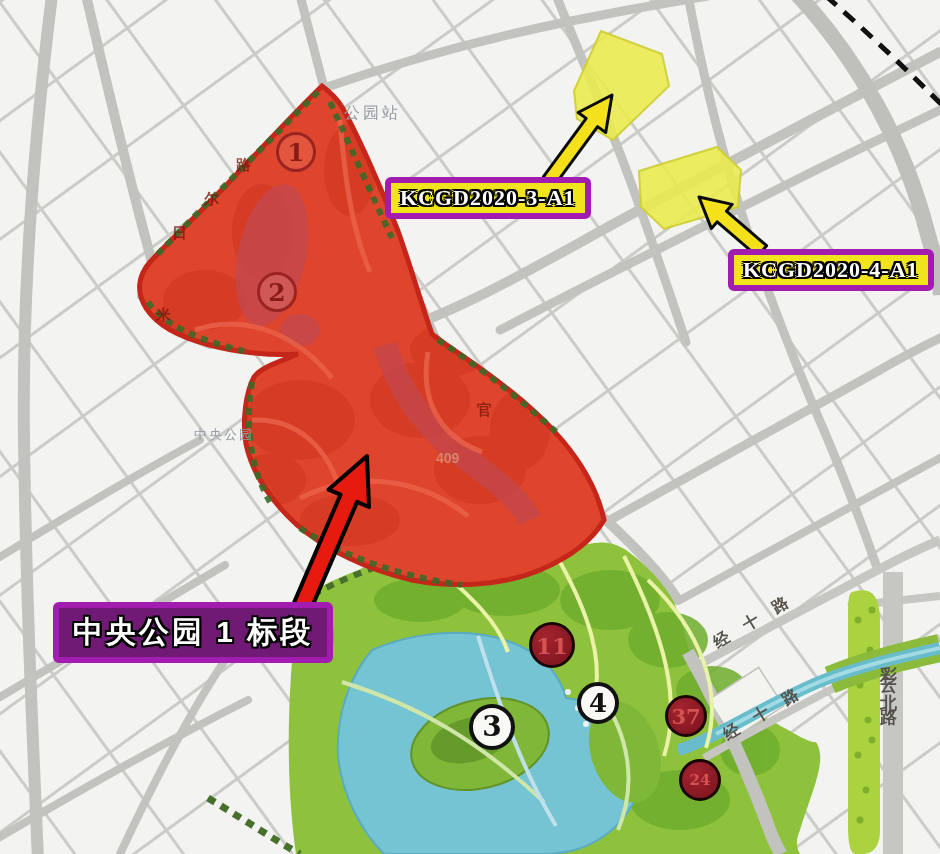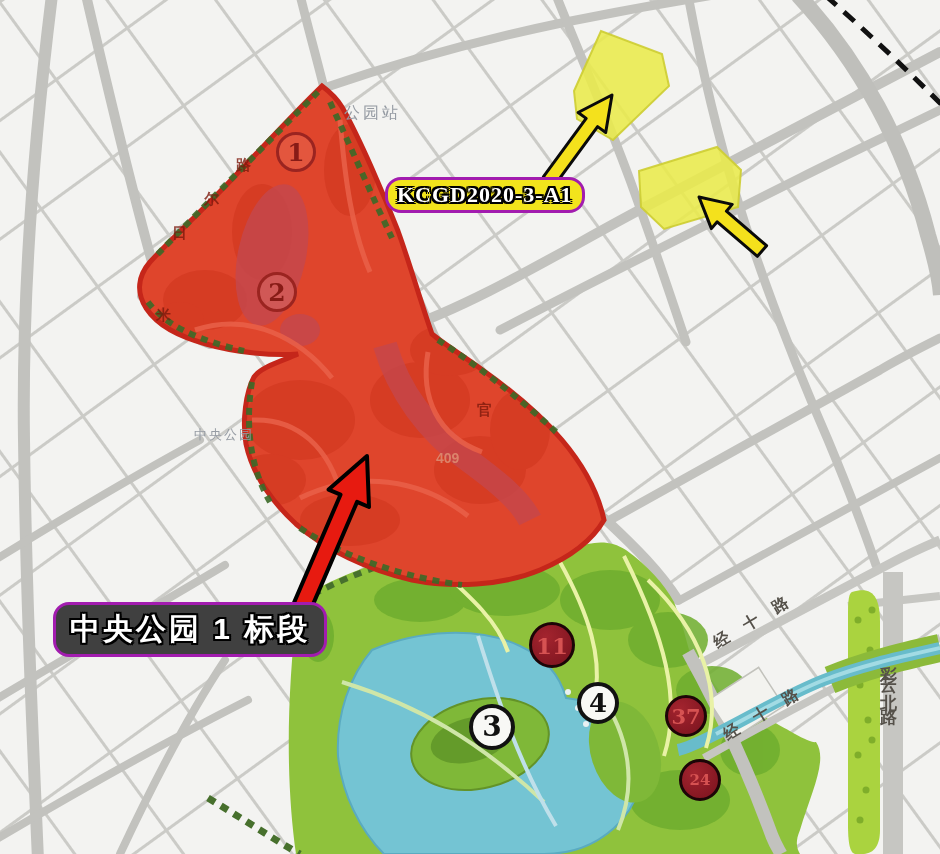--- a/index.html
+++ b/index.html
@@ -2,28 +2,28 @@
 <html><head>
 <meta charset="utf-8">
 <style>
   html,body{margin:0;padding:0;background:#ddd;}
   .stage{
     position:relative;width:940px;height:854px;overflow:hidden;
     background:#f3f3f1;font-family:"Liberation Sans",sans-serif;
   }
   .stage svg{position:absolute;left:0;top:0;}
   .callout{
-    position:absolute;border:3px solid #a21caf;border-radius:16px;color:#fff;
+    position:absolute;border:6px solid #a21caf;border-radius:6px;color:#fff;
     font-weight:bold;font-family:"Liberation Serif",serif;text-align:right;
     white-space:nowrap;box-sizing:border-box;z-index:30;
     text-shadow:-2px -2px 0 #000,2px -2px 0 #000,-2px 2px 0 #000,2px 2px 0 #000,
                 0 -2px 0 #000,0 2px 0 #000,-2px 0 0 #000,2px 0 0 #000;
   }
   .callout.yellow{background:#f2e41c;font-size:22px;padding:2px 9px;letter-spacing:1px;}
-  .callout.red{background:#404040;font-size:30px;padding:4px 14px;letter-spacing:3px;
+  .callout.red{background:#701a75;font-size:30px;padding:4px 14px;letter-spacing:3px;
     font-family:"Liberation Sans",sans-serif;}
   .marker{
     position:absolute;border-radius:50%;display:flex;align-items:center;justify-content:center;
     font-family:"DejaVu Serif",serif;font-weight:bold;box-sizing:border-box;z-index:25;line-height:1;
   }
   .marker.ring{border:3px solid #9b2420;color:#871b16;background:rgba(255,190,180,0.14);font-size:25px;}
   .marker.white{background:#f8f8f5;border:4px solid #111;color:#111;}
   .marker.dark{background:radial-gradient(circle at 35% 30%, #a3242e, #7a131e);
     border:3px solid #1c0507;color:#d65252;}
   .roadlabel{position:absolute;color:#55514a;font-weight:bold;z-index:20;white-space:nowrap;}
@@ -200,20 +200,21 @@
   </g>
 
   <g stroke-linejoin="round">
     <polygon points="554.7,185.1 597.6,126.6 605.7,132.5 612,95 578.1,112.5 586.2,118.4 543.3,176.9" fill="#f4e11c" stroke="#0a0a0a" stroke-width="3"></polygon>
     <polygon points="766.6,245.7 726.4,211.2 732.2,204.4 699,197 711.4,228.6 717.2,221.8 757.4,256.3" fill="#f4e11c" stroke="#0a0a0a" stroke-width="3"></polygon>
     <polygon points="310.3,610.6 357.1,501.9 369,507 367,456 328.6,489.6 340.5,494.7 293.7,603.4" fill="#e71a10" stroke="#000" stroke-width="4"></polygon>
   </g>
 </svg>
 
 <div class="callout yellow" style="left:385px;top:177px;">KCGD2020-3-A1</div>
+<div class="callout yellow" style="left:728px;top:249px;">KCGD2020-4-A1</div>
 <div class="callout red" style="left:53px;top:602px;">中央公园 1 标段</div>
 
 <div class="marker ring" style="left:276px;top:132px;width:40px;height:40px;">1</div>
 <div class="marker ring" style="left:257px;top:272px;width:40px;height:40px;">2</div>
 <div class="marker white" style="left:469px;top:704px;width:46px;height:46px;font-size:28px;">3</div>
 <div class="marker white" style="left:577px;top:682px;width:42px;height:42px;font-size:26px;">4</div>
 <div class="marker dark" style="left:518px;top:622px;width:46px;height:46px;font-size:23px;margin-left:11px;">11</div>
 <div class="marker dark" style="left:665px;top:695px;width:42px;height:42px;font-size:21px;">37</div>
 <div class="marker dark" style="left:679px;top:759px;width:42px;height:42px;font-size:15px;">24</div>
 

